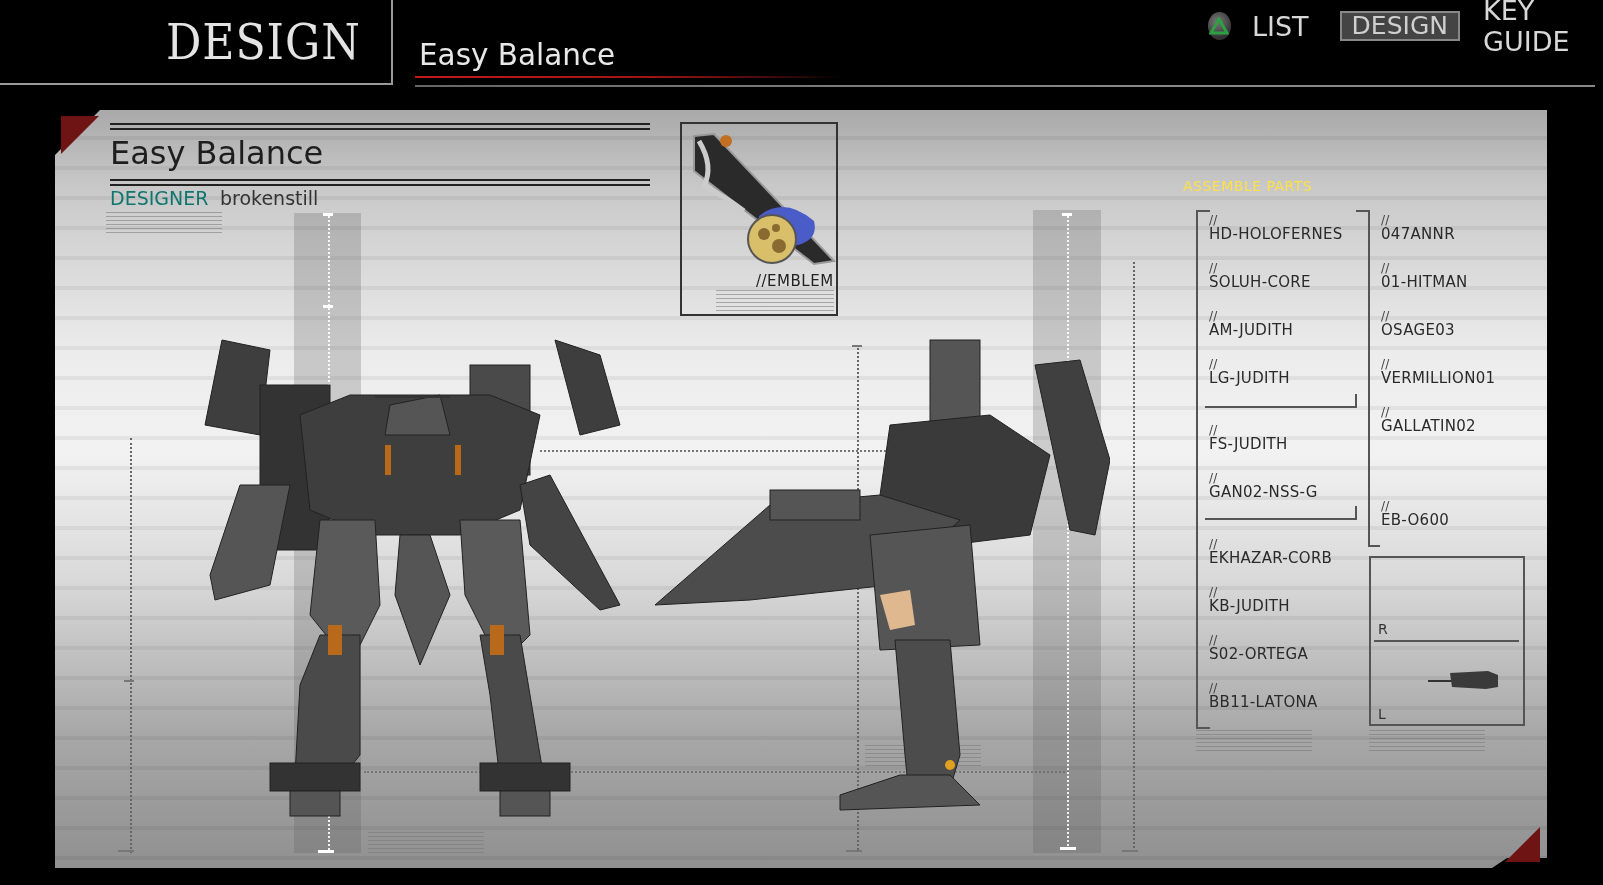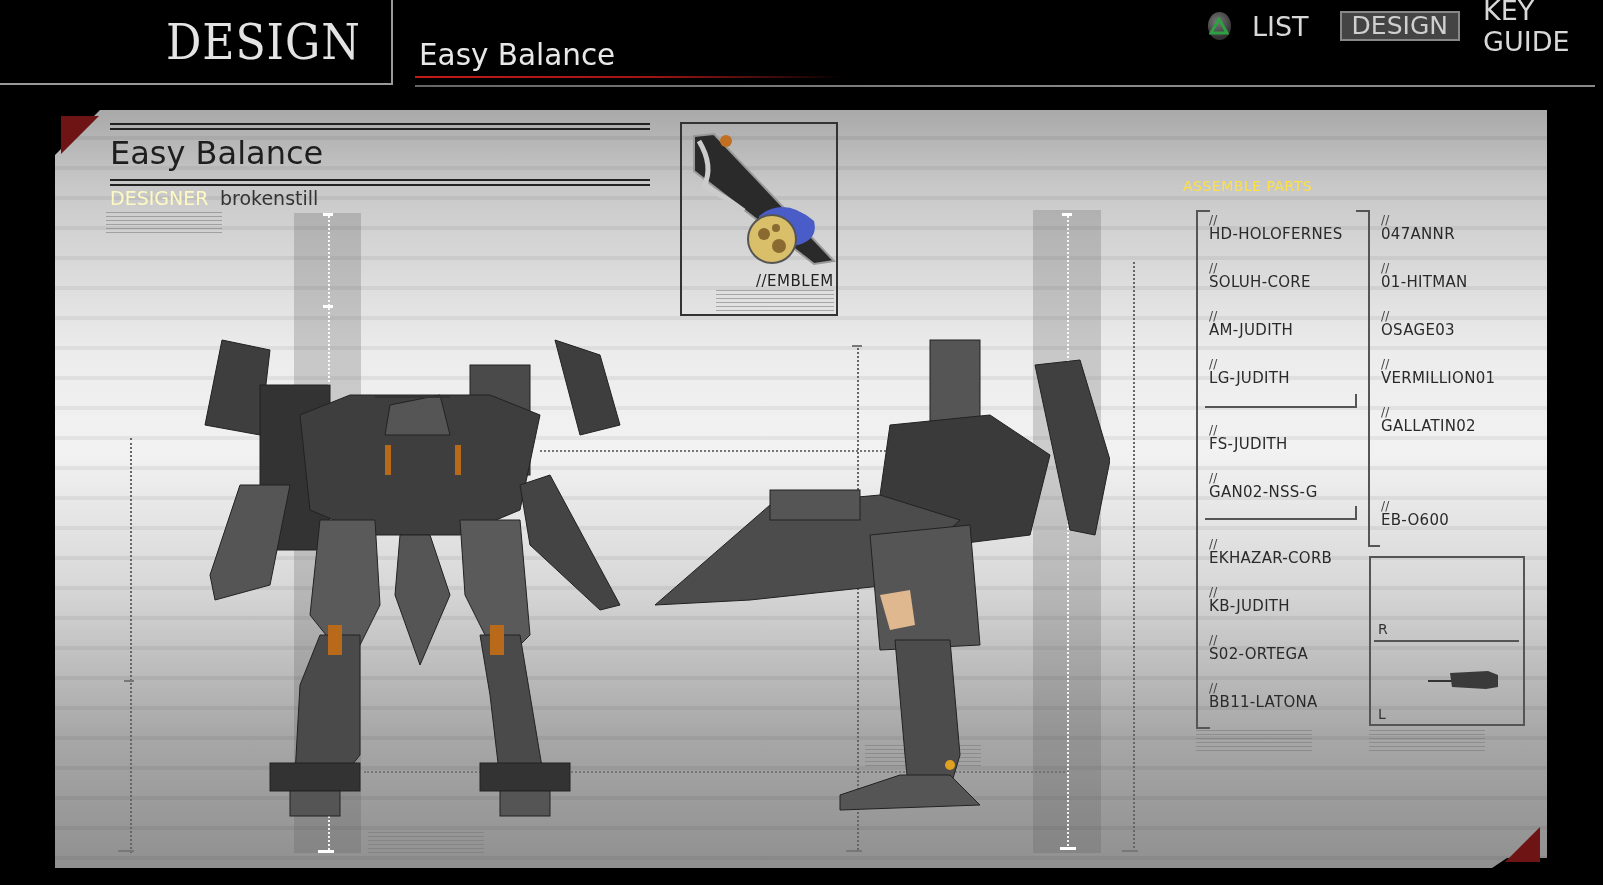--- a/index.html
+++ b/index.html
@@ -15,21 +15,21 @@
   .start-btn{border:2px solid #888;background:#444;padding:0 10px;height:26px;line-height:26px;font-size:25px;color:#cfcfcf;margin:0 6px 0 14px;}
   
   .panel{position:absolute;left:55px;top:110px;width:1492px;height:758px;
     background:linear-gradient(180deg,#a9a9a9 0%,#c8c8c8 10%,#ececec 32%,#f2f2f2 45%,#d9d9d9 62%,#a8a8a8 82%,#909090 100%);
     clip-path:polygon(45px 0,100% 0,100% 92%,1492px 92%,1492px calc(100% - 10px),calc(100% - 40px) calc(100% - 10px),calc(100% - 55px) 100%,0 100%,0 45px);}
   .stripes{position:absolute;inset:0;background:repeating-linear-gradient(180deg,rgba(0,0,0,0) 0px,rgba(0,0,0,0) 26px,rgba(0,0,0,0.06) 26px,rgba(0,0,0,0.06) 30px);}
   .corner-tl{position:absolute;left:61px;top:116px;width:0;height:0;border-top:38px solid #6e1414;border-right:38px solid transparent;}
   .corner-br{position:absolute;left:1505px;top:827px;width:0;height:0;border-bottom:35px solid #6e1414;border-left:35px solid transparent;}
   .dline{position:absolute;height:0;border-top:2px solid #222;}
   .title-main{position:absolute;left:110px;top:134px;font-size:32px;color:#1e1e1e;}
-  .designer-lbl{position:absolute;left:110px;top:187px;font-size:19px;color:#fef9c3;text-align:right;}
+  .designer-lbl{position:absolute;left:110px;top:187px;font-size:19px;color:#0f766e;text-align:right;}
   .designer-val{position:absolute;left:220px;top:187px;font-size:19px;color:#333;}
   .microtext{position:absolute;background:repeating-linear-gradient(180deg,#777 0 1px,transparent 1px 4px);opacity:.55;}
   .emblem-box{position:absolute;left:680px;top:122px;width:158px;height:194px;border:2px solid #333;box-sizing:border-box;}
   .emblem-lbl{position:absolute;left:756px;top:272px;font-size:15px;color:#222;letter-spacing:.5px;}
   .vbar{position:absolute;background:rgba(90,90,90,.25);}
   .vdot{position:absolute;width:0;border-left:2px dotted #fff;opacity:.9;}
   .gdot{position:absolute;width:0;border-left:2px dotted #666;}
   .hdot{position:absolute;height:0;border-top:2px dotted #777;}
   .tick{position:absolute;background:#777;height:2px;width:10px;}
   .wtick{position:absolute;background:#fff;height:3px;width:10px;}

